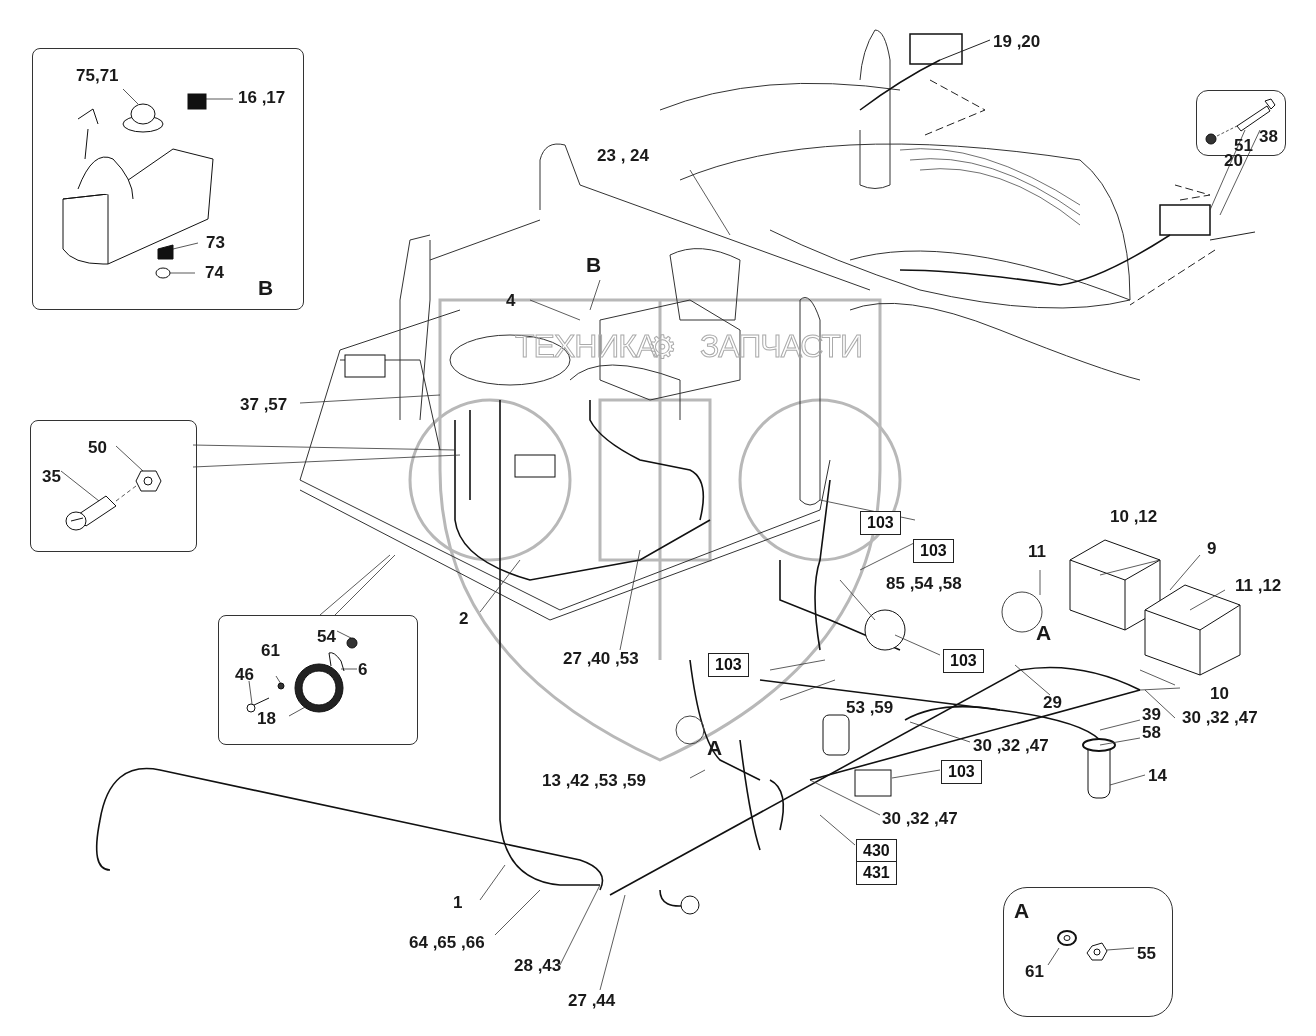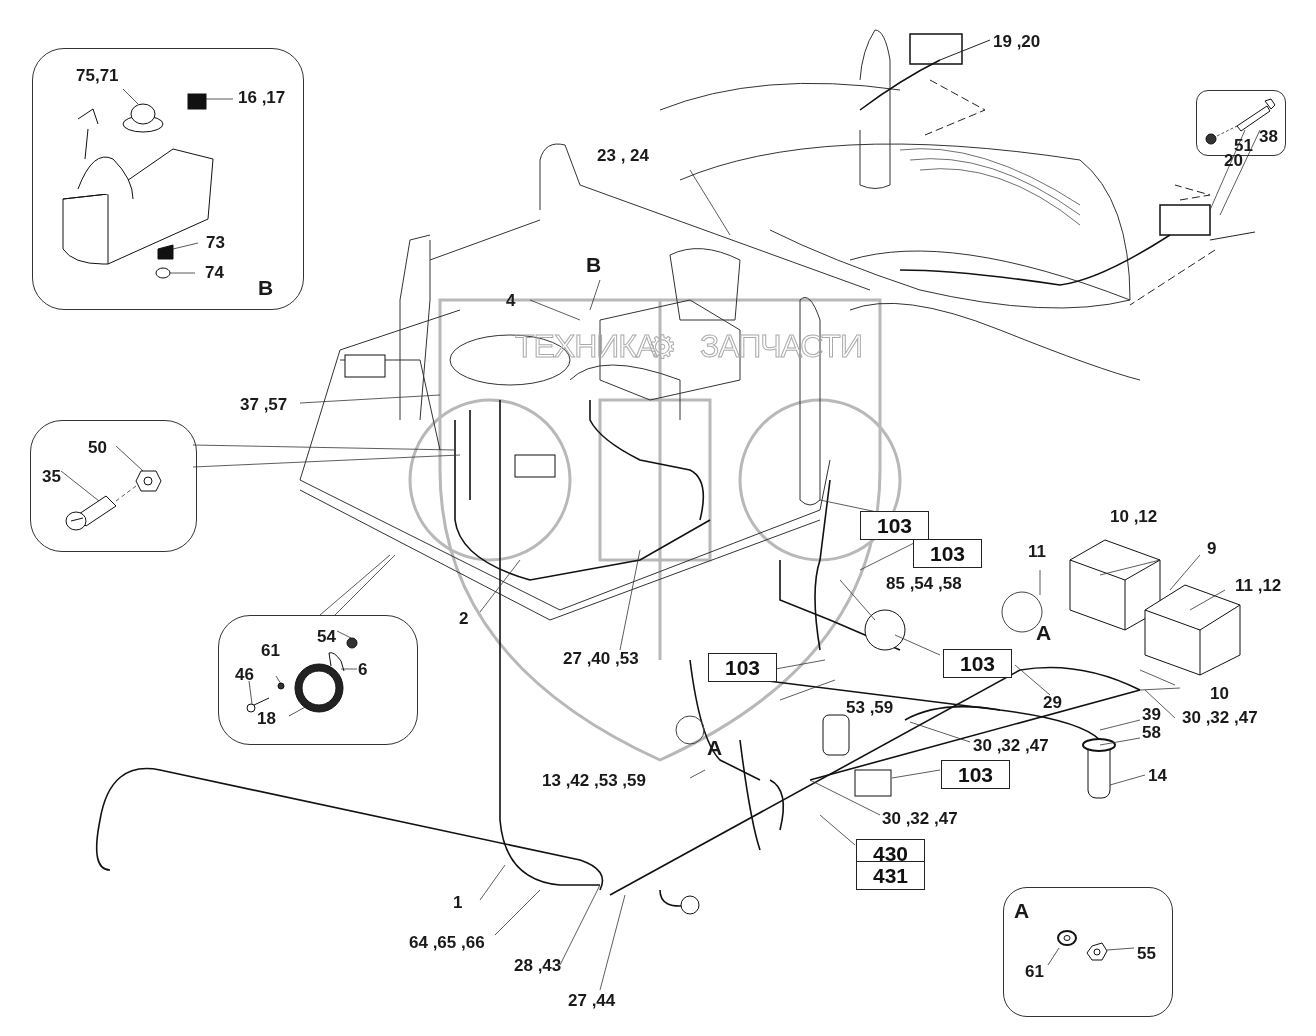--- a/index.html
+++ b/index.html
@@ -1,21 +1,21 @@
 <!DOCTYPE html>
 <html><head>
 <meta charset="utf-8">
 <style>
   html,body{margin:0;padding:0;background:#fff;}
   body{width:1316px;height:1036px;position:relative;overflow:hidden;font-family:"Liberation Sans",sans-serif;}
   #diagram{position:absolute;left:0;top:0;width:1316px;height:1036px;}
   .lbl{position:absolute;font-family:"Liberation Sans",sans-serif;font-weight:bold;font-size:17px;color:#1a1a1a;white-space:nowrap;line-height:1;}
   .lbl.big{font-size:21px;}
-  .box{position:absolute;border:1.5px solid #222;background:#fff;font-family:"Liberation Sans",sans-serif;font-weight:bold;font-size:21px;padding:2px 16px;line-height:1.1;color:#111;}
-  .inset{position:absolute;border:1.5px solid #333;border-radius:32px;background:rgba(255,255,255,0.0);}
+  .box{position:absolute;border:1.5px solid #222;background:#fff;font-family:"Liberation Sans",sans-serif;font-weight:bold;font-size:16px;padding:2px 6px;line-height:1.1;color:#111;}
+  .inset{position:absolute;border:1.5px solid #333;border-radius:8px;background:rgba(255,255,255,0.0);}
   .wm-text{position:absolute;font-family:"Liberation Sans",sans-serif;font-size:40px;color:transparent;-webkit-text-stroke:1px #aaa;letter-spacing:-1px;}
 </style>
 </head>
 <body>
 
 <svg id="diagram" viewBox="0 0 1316 1036" xmlns="http://www.w3.org/2000/svg">
   <g fill="none" stroke="#222" stroke-width="1">
 
     <g stroke="#b8b8b8" stroke-width="3">
       <path d="M440 300 L880 300 L880 470 Q880 660 660 760 Q440 660 440 470 Z"></path>

